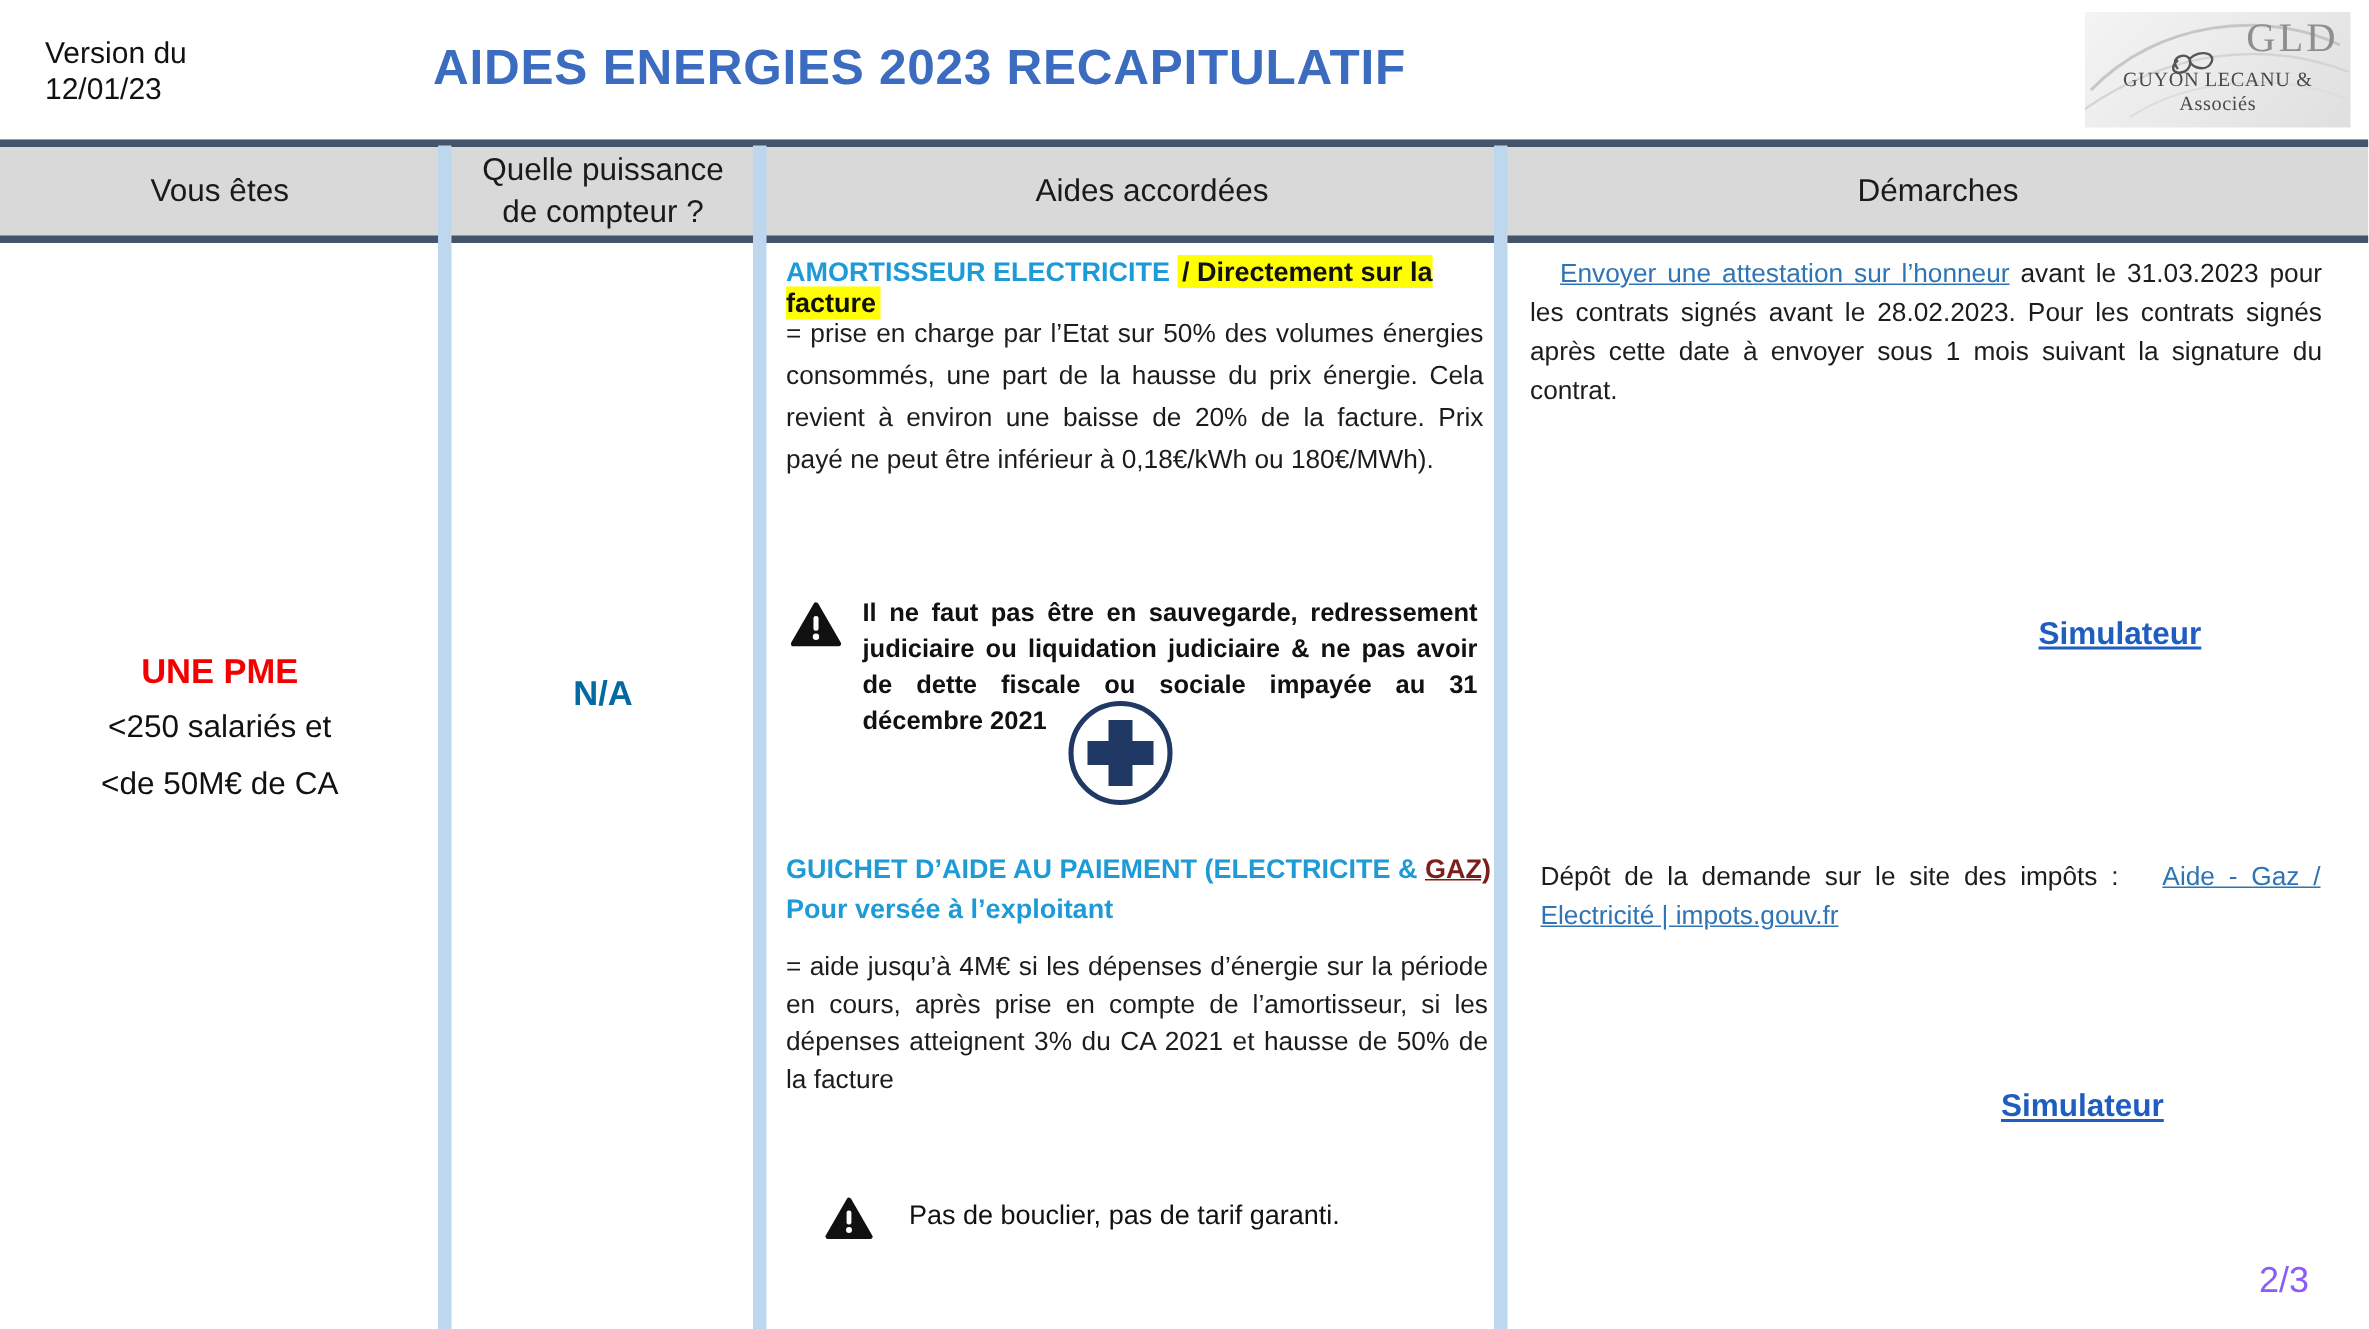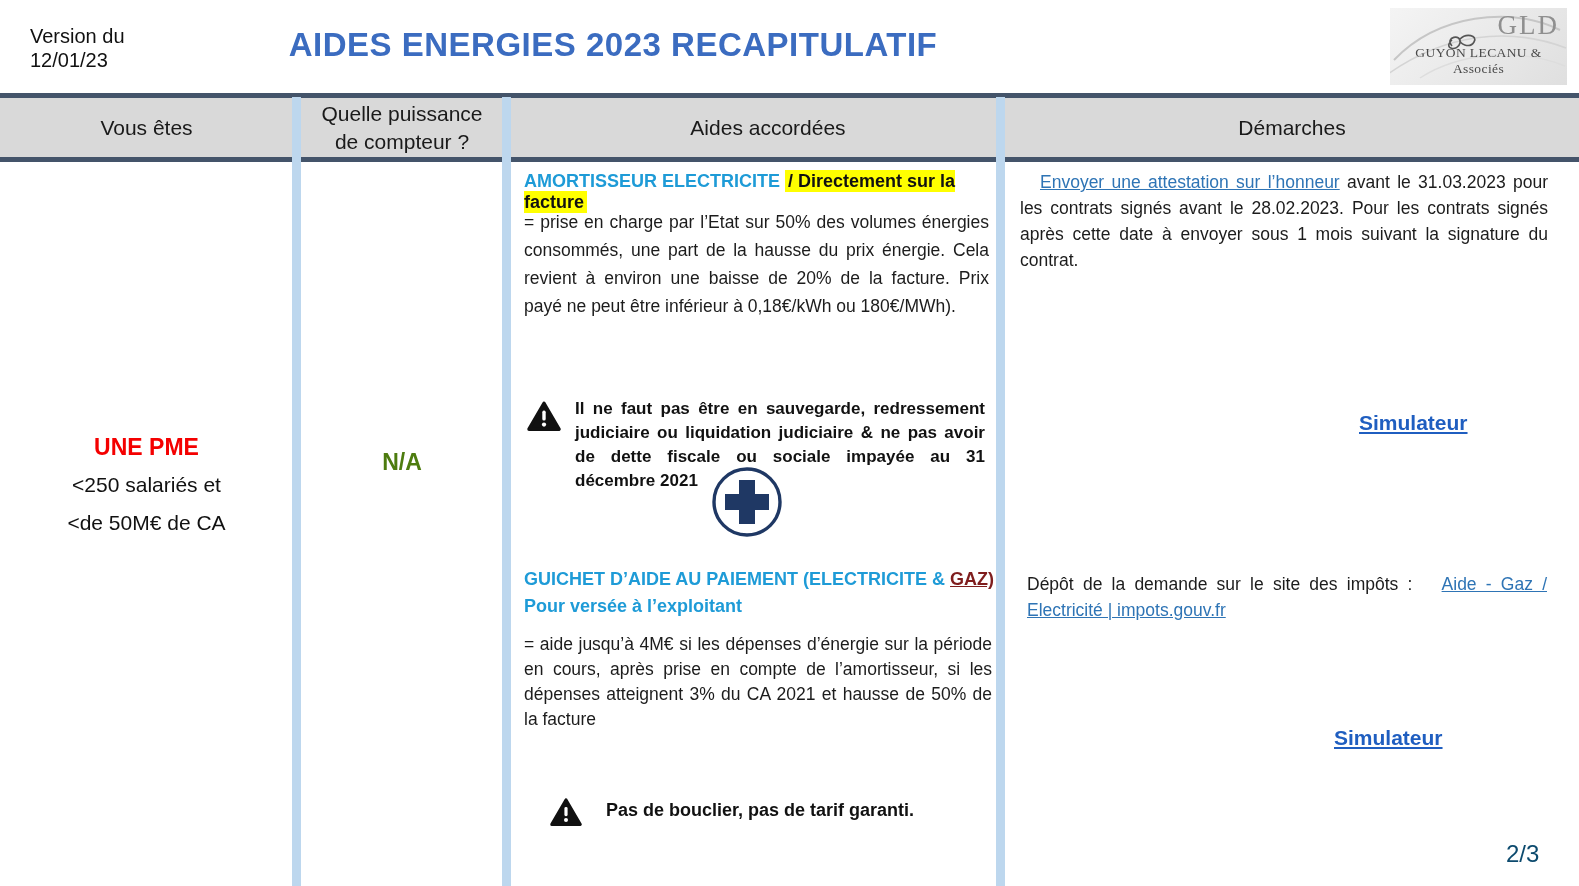--- a/index.html
+++ b/index.html
@@ -48,21 +48,21 @@
   
   .v-divider { position:absolute; top:97px; bottom:0; width:9px; background:#bdd7ee; z-index:5; }
   .vd1 { left:292px; } .vd2 { left:502px; } .vd3 { left:996px; }
 
   
   .cell-vous { position:absolute; left:0; top:428px; width:293px; text-align:center; }
   .cell-vous .name { font-size:23px; font-weight:700; color:#f40000; line-height:38px; }
   .cell-vous .detail { font-size:21px; color:#111; line-height:38px; }
   .cell-puissance {
     position:absolute; left:301px; top:449px; width:202px; text-align:center;
-    font-size:23px; font-weight:700; color:#4d7c0f;
+    font-size:23px; font-weight:700; color:#0369a1;
   }
 
   
   .amortisseur-title { position:absolute; left:524px; top:171px; width:468px; font-size:18px; font-weight:700; }
   .c-cyan { color:#1e9bd7; }
   .c-green { color:#7f1d1d;text-decoration:underline; }
   .hl { background:#ffff00; color:#111; padding:1px 3px; }
   .amortisseur-desc {
     position:absolute; left:524px; top:208px; width:465px;
     font-size:17.5px; line-height:28px; text-align:justify; color:#1c1c1c;
@@ -71,39 +71,39 @@
   .warn1 { left:527px; top:362px; width:462px; gap:14px;margin-top:35px; }
   .warn1 .warn-text { width:410px; font-size:17px; font-weight:700; line-height:24px; text-align:justify; }
   .warn-icon { flex:0 0 auto; margin-top:3px; }
   .plus-wrap { position:absolute; left:711px; top:466px; width:72px; height:72px; }
   .guichet-title { position:absolute; left:524px; top:566px; width:474px; font-size:18px; font-weight:700; line-height:27px; }
   .guichet-desc {
     position:absolute; left:524px; top:632px; width:468px;
     font-size:17.5px; line-height:25px; text-align:justify; color:#1c1c1c;
   }
   .warn2 { left:550px; top:794px; width:440px; gap:24px; align-items:center; }
-  .warn2 .warn-text { font-size:18px; font-weight:700; }
+  .warn2 .warn-text { font-size:18px; font-weight:400; }
 
   
   .attestation {
     position:absolute; left:1020px; top:169px; width:528px;
     font-size:17.5px; line-height:26px; text-align:justify; color:#1c1c1c;
   }
   .link { color:#2e74b5; text-decoration:underline; cursor:pointer;margin-left:20px; }
   .simulateur {
     position:absolute; font-size:21px; font-weight:700; color:#1f5ec0;
     text-decoration:underline; cursor:pointer;
   }
   .sim1 { left:1359px; top:411px; }
   .sim2 { left:1334px; top:726px; }
   .depot {
     position:absolute; left:1027px; top:571px; width:520px;
     font-size:17.5px; line-height:26px; text-align:justify; color:#1c1c1c;
   }
-  .page-num { position:absolute; left:1506px; top:840px; font-size:24px; color:#0c4a6e; }
+  .page-num { position:absolute; left:1506px; top:840px; font-size:24px; color:#8b5cf6; }
 </style>
 </head>
 <body>
 
 <div class="page">
 
   <div class="version">
     <div>Version du</div>
     <div>12/01/23</div>
   </div>

